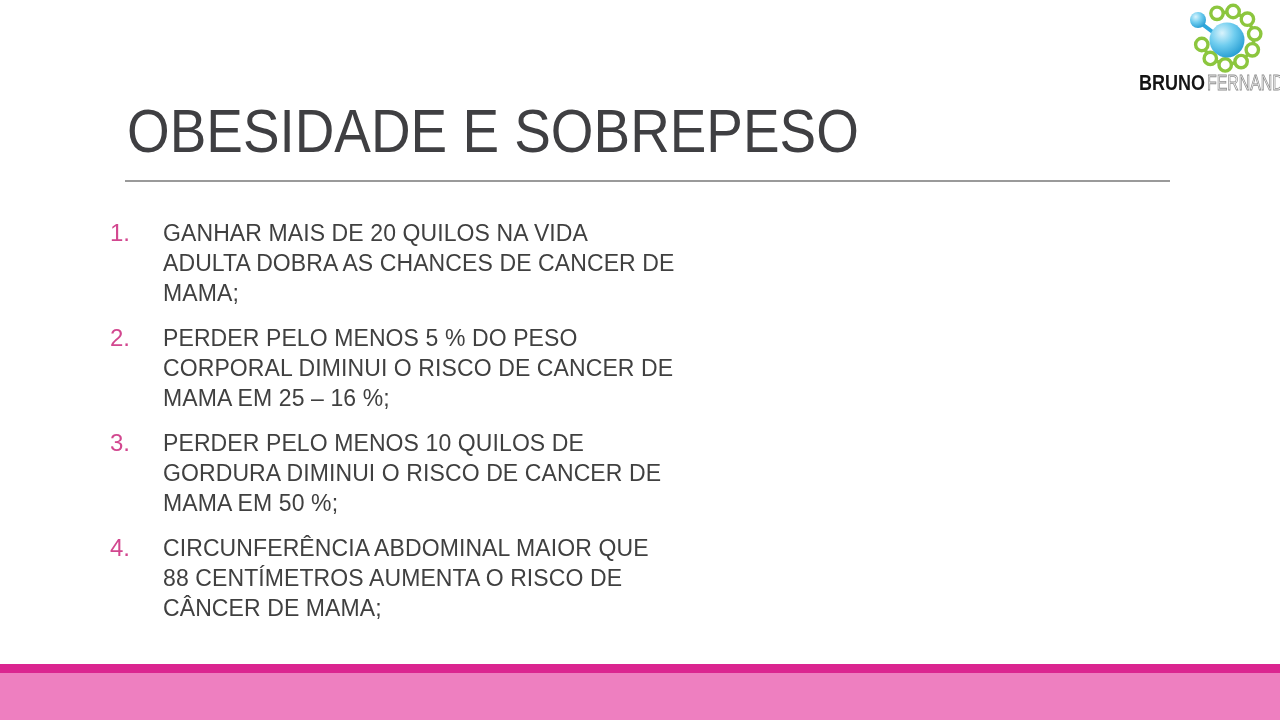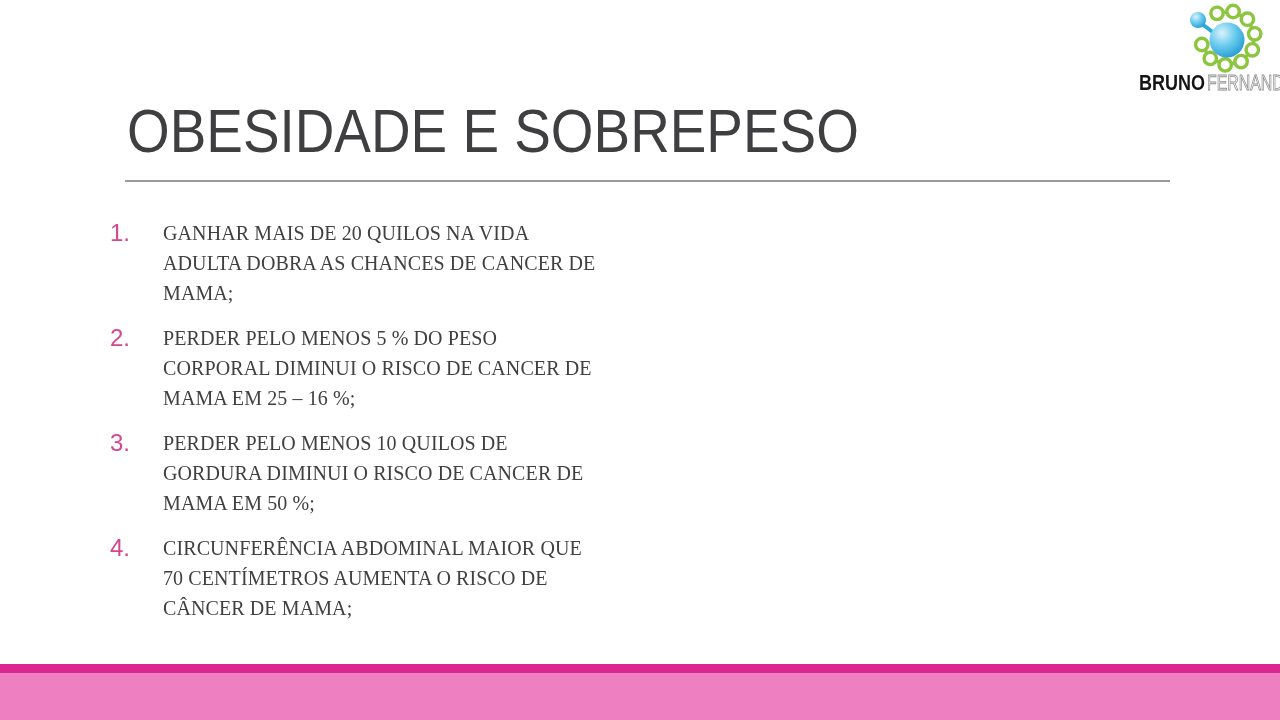--- a/index.html
+++ b/index.html
@@ -60,26 +60,25 @@
     margin-bottom: 15px;
   }
   .list-item-number {
     flex: 0 0 53px;
     font-size: 24px;
     line-height: 30px;
     color: var(--accent-pink);
   }
   .list-item-text {
     flex: 1 1 auto;
-    font-size: 20px;
+    font-size: 23px;
     line-height: 30px;
     color: var(--body-gray);
     white-space: pre-line;
     letter-spacing: 0.1px;
-    font-family: Liberation Serif, serif;
   }
   .brand-logo {
     position: absolute;
     left: 1136px;
     top: 2px;
     width: 172px;
     height: 94px;
   }
   .footer-bar-dark {
     position: absolute;
@@ -127,21 +126,21 @@
     </li>
     <li class="list-item">
       <span class="list-item-number">3.</span>
       <div class="list-item-text">PERDER PELO MENOS 10 QUILOS DE
 GORDURA DIMINUI O RISCO DE CANCER DE
 MAMA EM 50 %;</div>
     </li>
     <li class="list-item">
       <span class="list-item-number">4.</span>
       <div class="list-item-text">CIRCUNFERÊNCIA ABDOMINAL MAIOR QUE
-70 CENTÍMETROS AUMENTA O RISCO DE
+88 CENTÍMETROS AUMENTA O RISCO DE
 CÂNCER DE MAMA;</div>
     </li>
   </ol>
 
   <div class="brand-logo">
     <svg width="172" height="94" viewBox="0 0 172 94" xmlns="http://www.w3.org/2000/svg">
       <defs>
         <radialGradient id="sphereGrad" cx="36%" cy="30%" r="80%">
           <stop offset="0%" stop-color="#D9F3FC"></stop>
           <stop offset="45%" stop-color="#6FCDEF"></stop>

